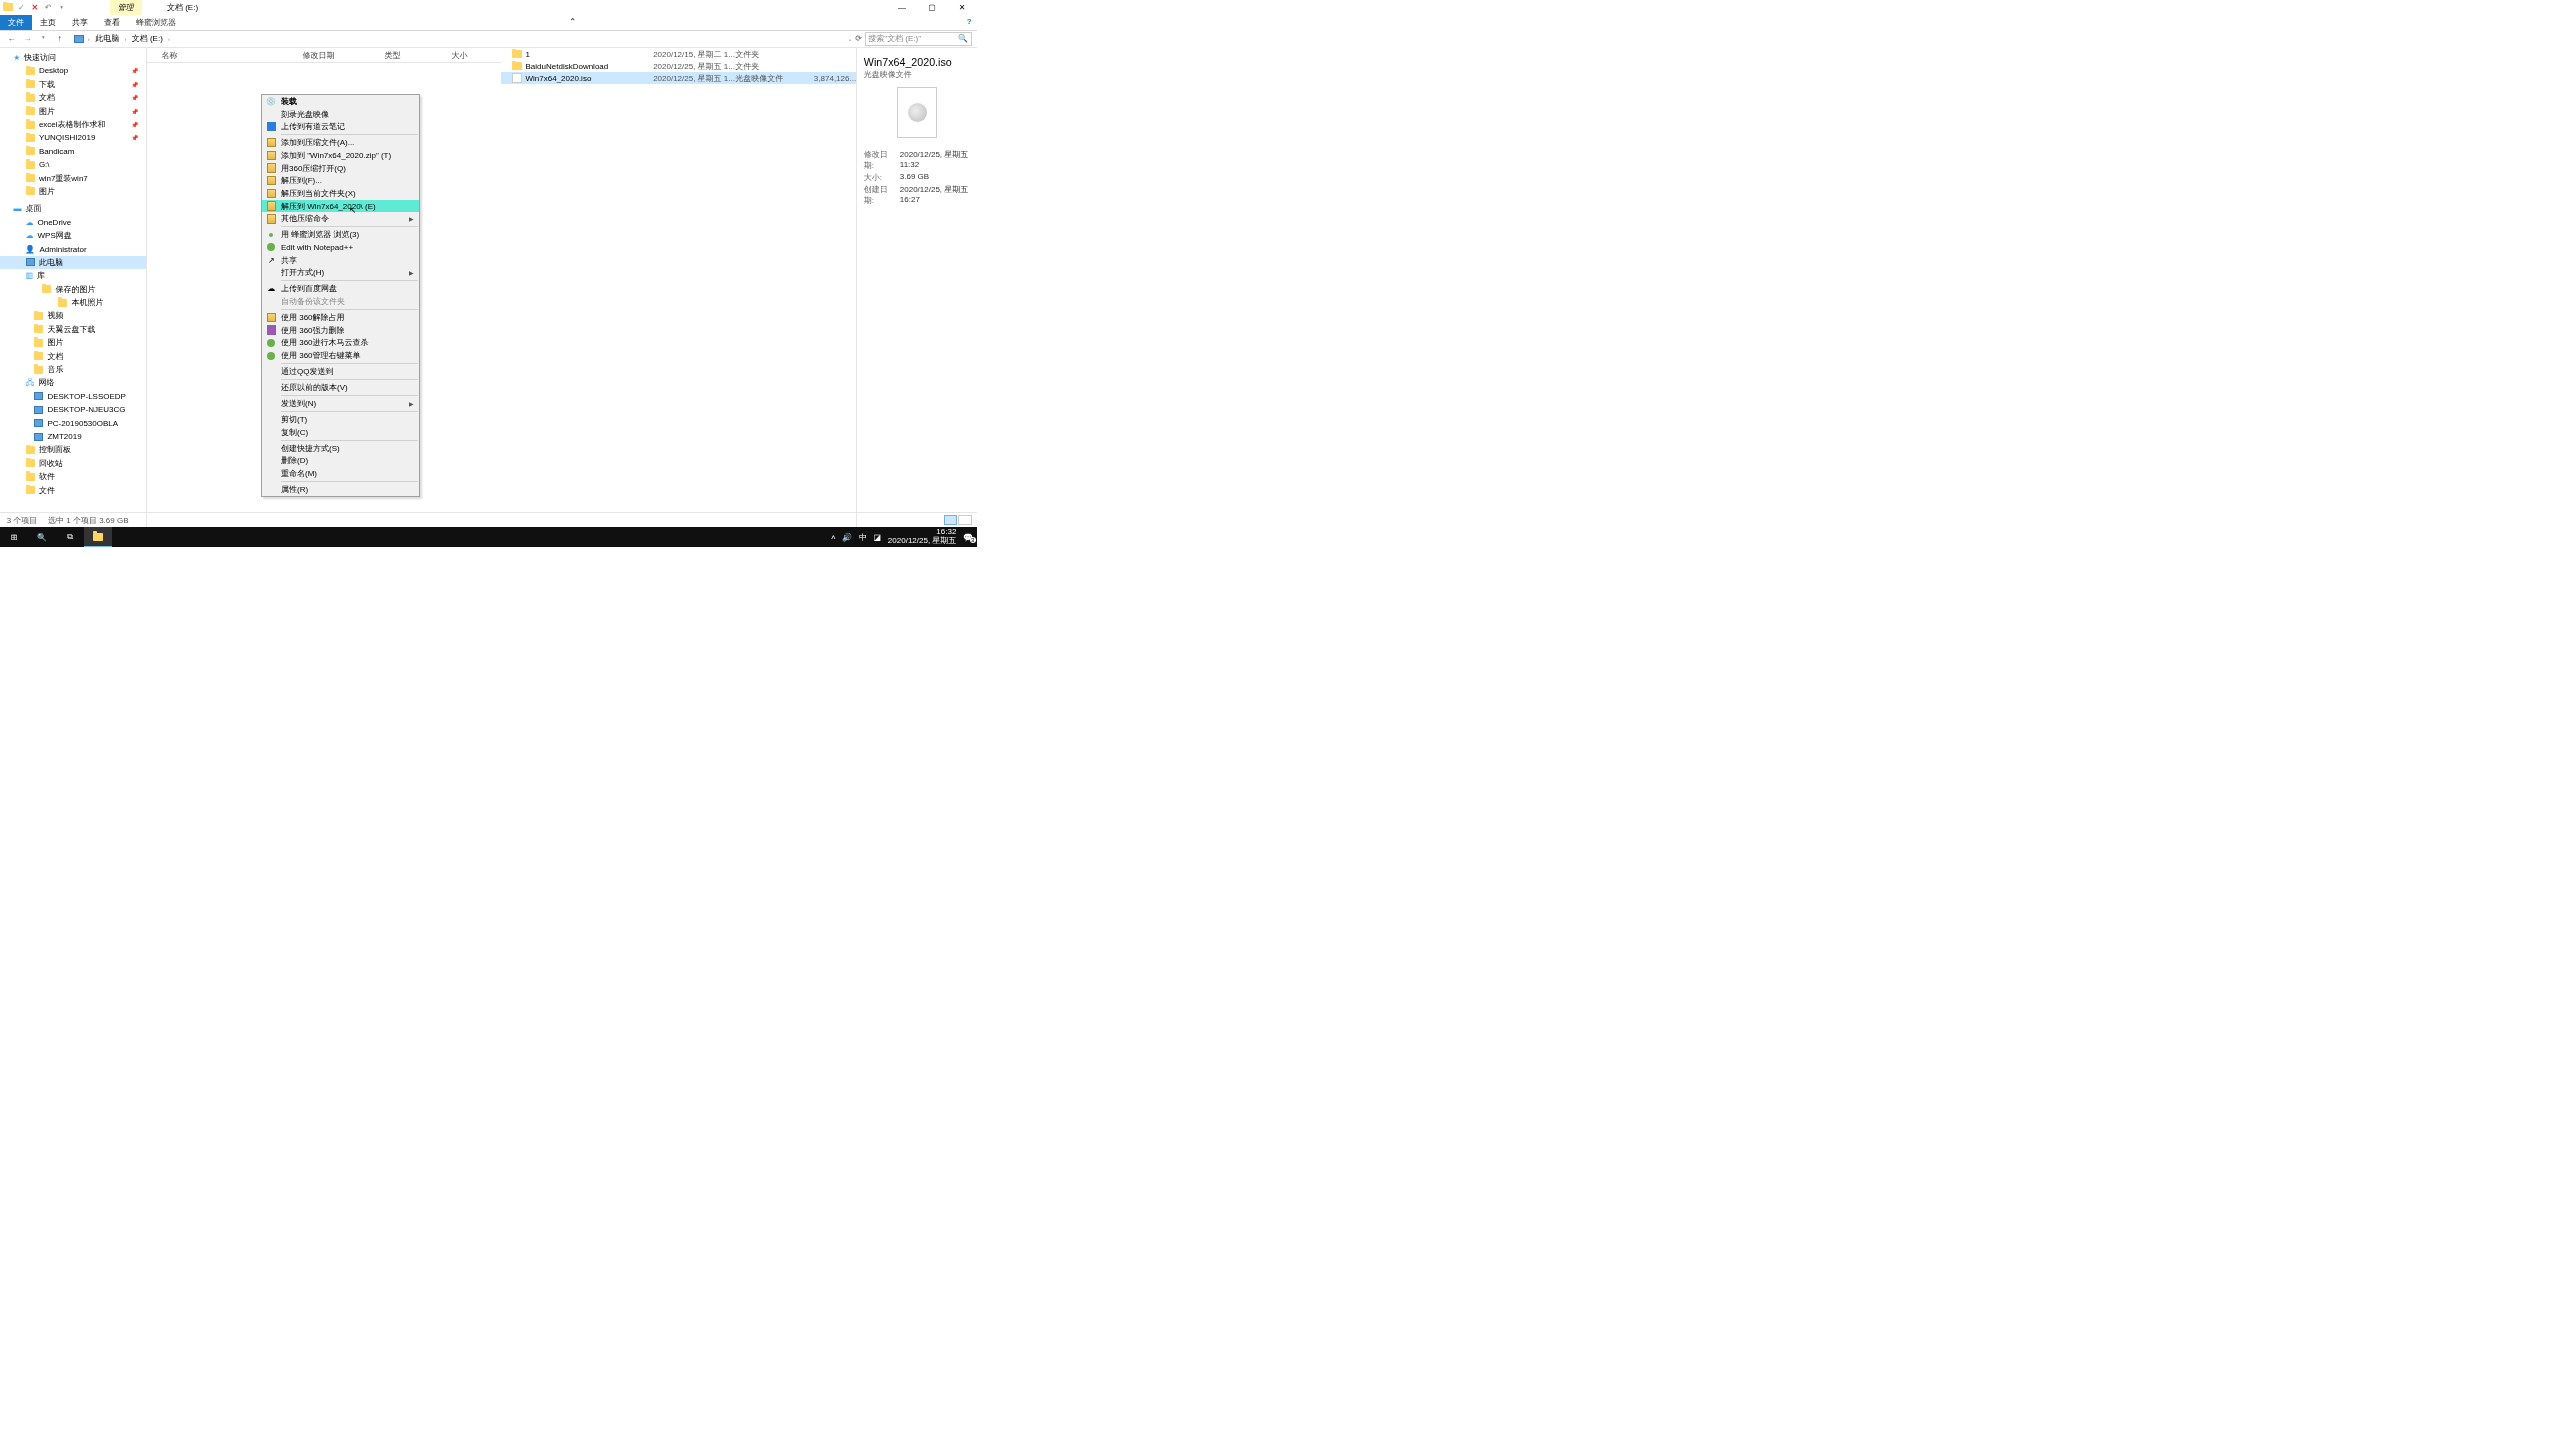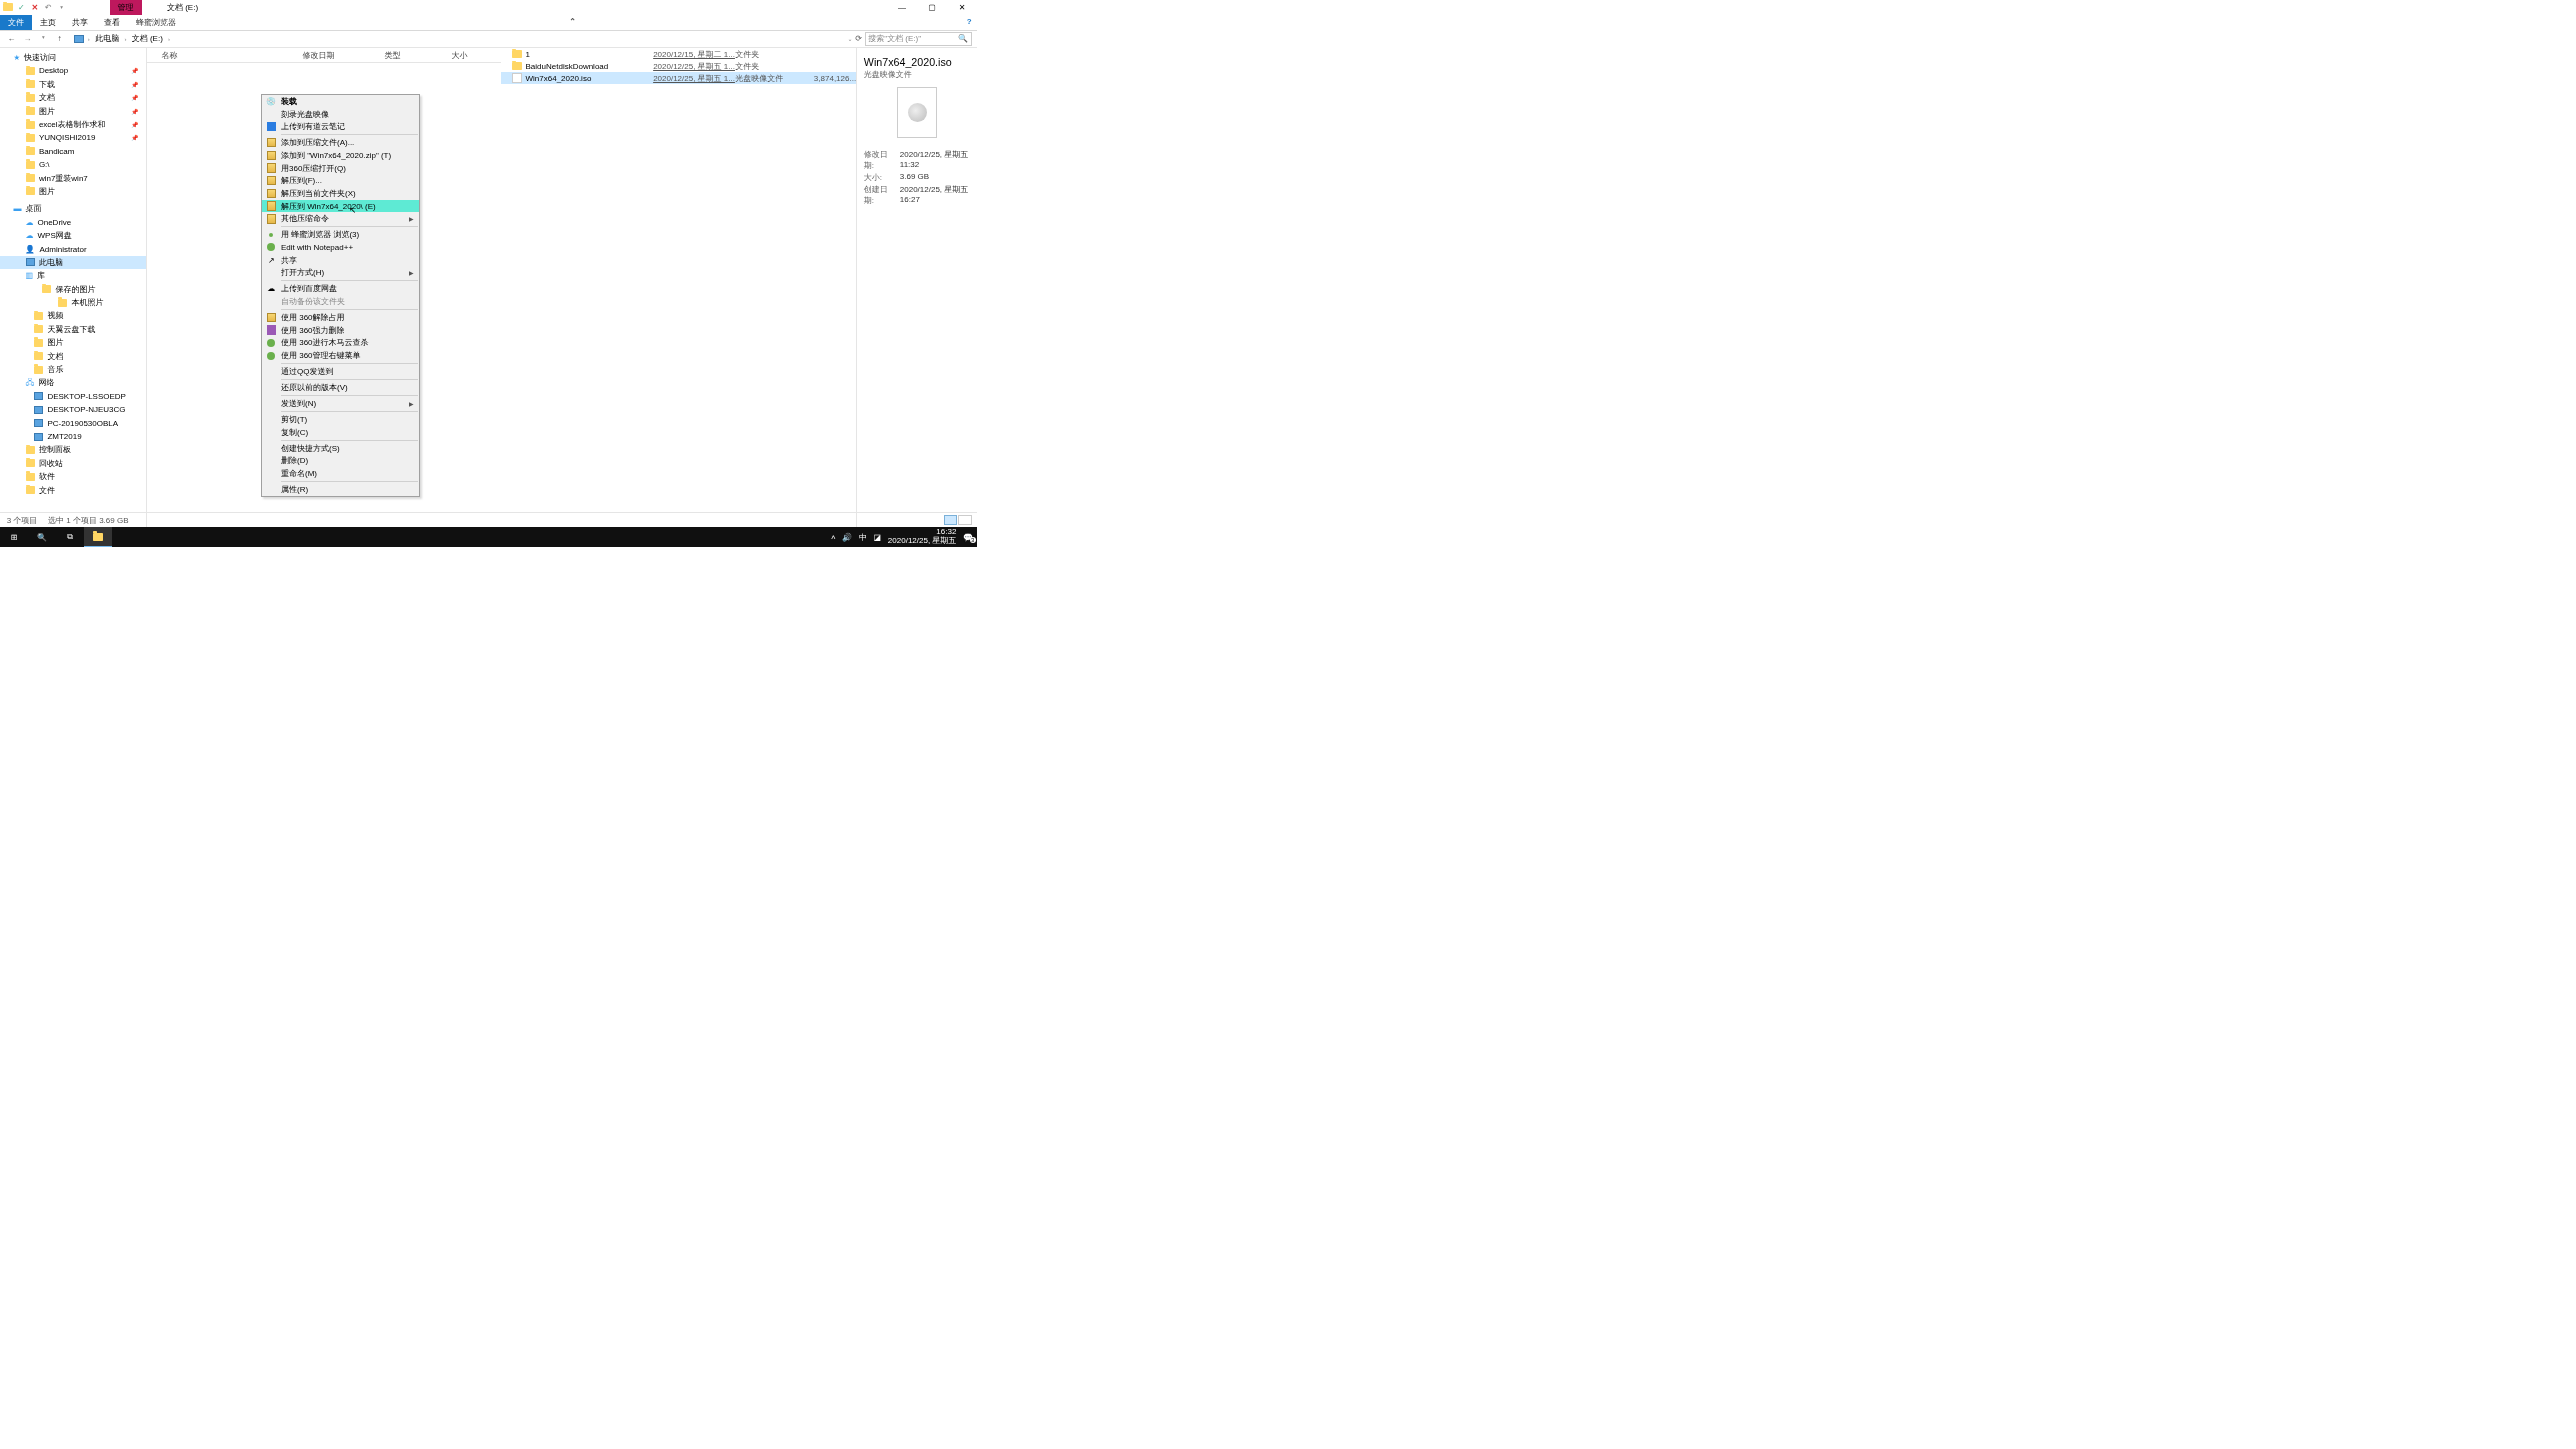--- a/index.html
+++ b/index.html
@@ -3,21 +3,21 @@
 <meta charset="utf-8">
 <style>
   * { box-sizing: border-box; margin: 0; padding: 0; font-family: "Microsoft YaHei", "Segoe UI", sans-serif; font-size: 8px; }
   body { width: 977px; height: 547px; background: #fff; overflow: hidden; position: relative; }
 
   
   .titlebar { height: 14.8px; background: #fff; display: flex; align-items: center; border-bottom: 0; }
   .qat { display: flex; align-items: center; gap: 2.7px; padding: 0 2.7px; }
   .qat-icon { width: 10.7px; height: 10.7px; display: flex; align-items: center; justify-content: center; }
   .titlebar-tabs { display: flex; margin-left: 40px; }
-  .titlebar-tab { padding: 2px 8px; background: #be185d; }
+  .titlebar-tab { padding: 2px 8px; background: #fef9c3; font-style: italic; }
   .titlebar-title { margin-left: 20px; padding: 2px 5.4px; }
   .winbtns { margin-left: auto; display: flex; }
   .winbtn { width: 30px; height: 14.8px; display: flex; align-items: center; justify-content: center; }
 
   
   .ribbon { height: 16px; background: #fff; display: flex; border-bottom: 0.7px solid #d9d9d9; }
   .ribbon-tab { padding: 2.7px 8px; }
   .ribbon-tab.active { background: #1979ca; color: #fff; }
   .ribbon-tab.contextual { color: #333; }
   .ribbon-help { margin-left: auto; padding: 2.7px 5.4px; color: #1979ca; font-weight: bold; }
@@ -53,21 +53,21 @@
   .columns { display: flex; height: 14.8px; border-bottom: 0.7px solid #e5e5e5; padding-left: 10.7px; }
   .col { padding: 2px 4px; color: #444; }
   .col-name { width: 141px; }
   .col-date { width: 82px; }
   .col-type { width: 67px; }
   .col-size { width: 54px; }
   .rows { flex: 1; position: relative; }
   .row { display: flex; height: 12px; align-items: center; padding-left: 10.7px; }
   .row.selected { background: #cce8ff; }
   .row .cell-name { width: 141px; display: flex; align-items: center; gap: 4px; }
-  .row .cell-date { width: 82px; color: #555; text-decoration: underline; }
+  .row .cell-date { width: 82px; color: #555; }
   .row .cell-type { width: 67px; color: #555; }
   .row .cell-size { width: 54px; text-align: right; color: #555; }
   .iso-icon { width: 9.4px; height: 9.4px; background: #fff; border: 0.7px solid #ccc; display: inline-block; position: relative; }
 
   
   .context-menu { position: absolute; left: 261px; top: 94px; width: 159px; background: #f0f0f0; border: 0.7px solid #a0a0a0; box-shadow: 2px 2px 2px rgba(0,0,0,0.15); z-index: 100; }
   .ctx-item { display: flex; align-items: center; height: 12.7px; padding: 0 16px 0 19px; position: relative; }
   .ctx-item.hover { background: #5eead4; text-align: center; }
   .ctx-item.disabled { color: #888; text-align: right; }
   .ctx-item.bold { font-weight: bold; }

